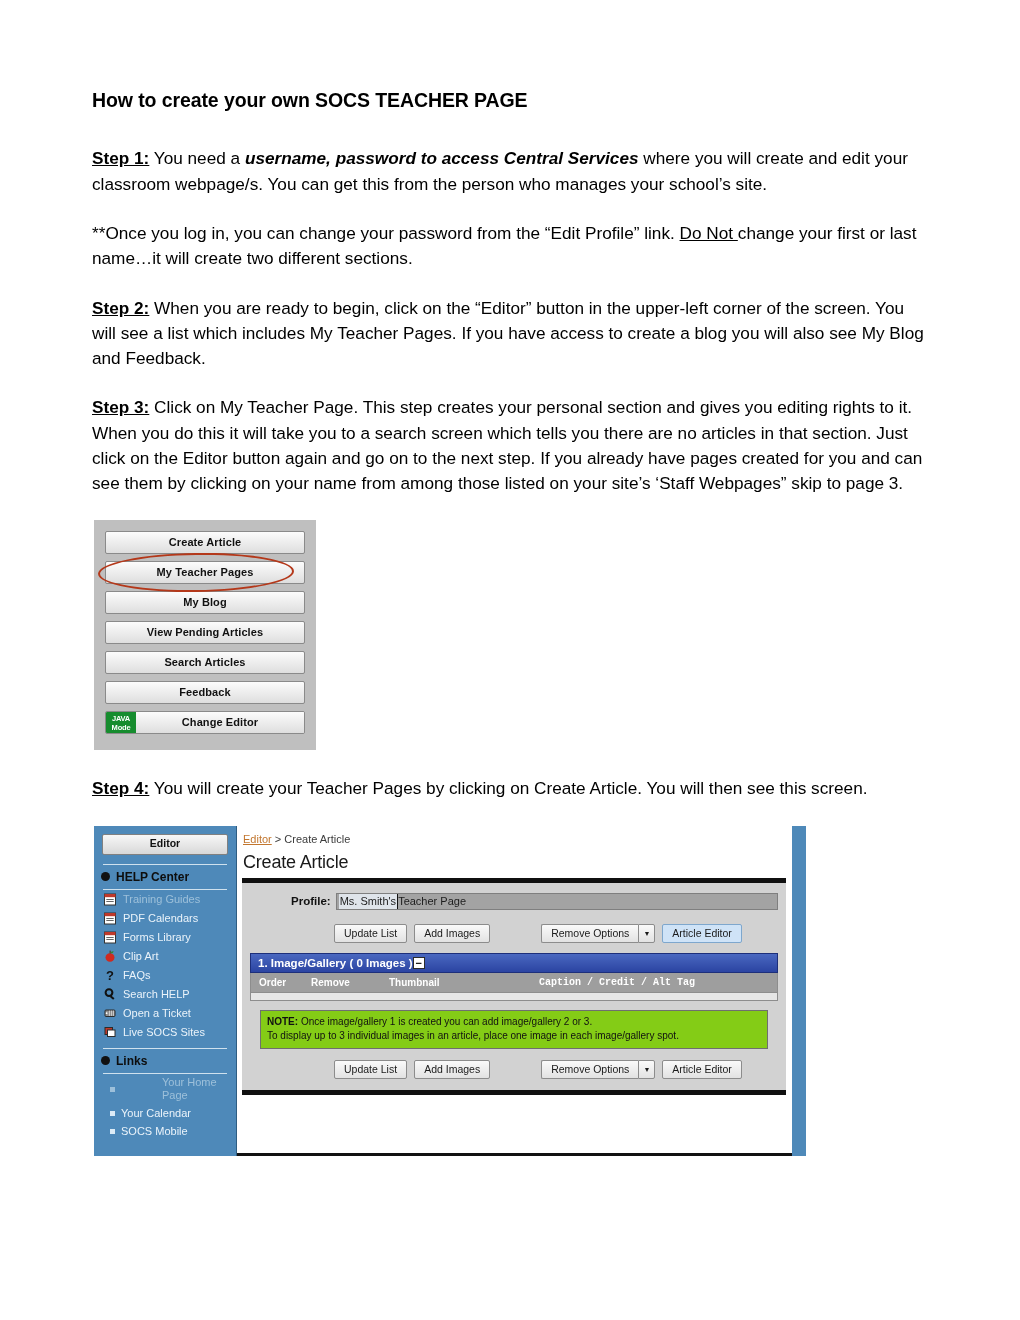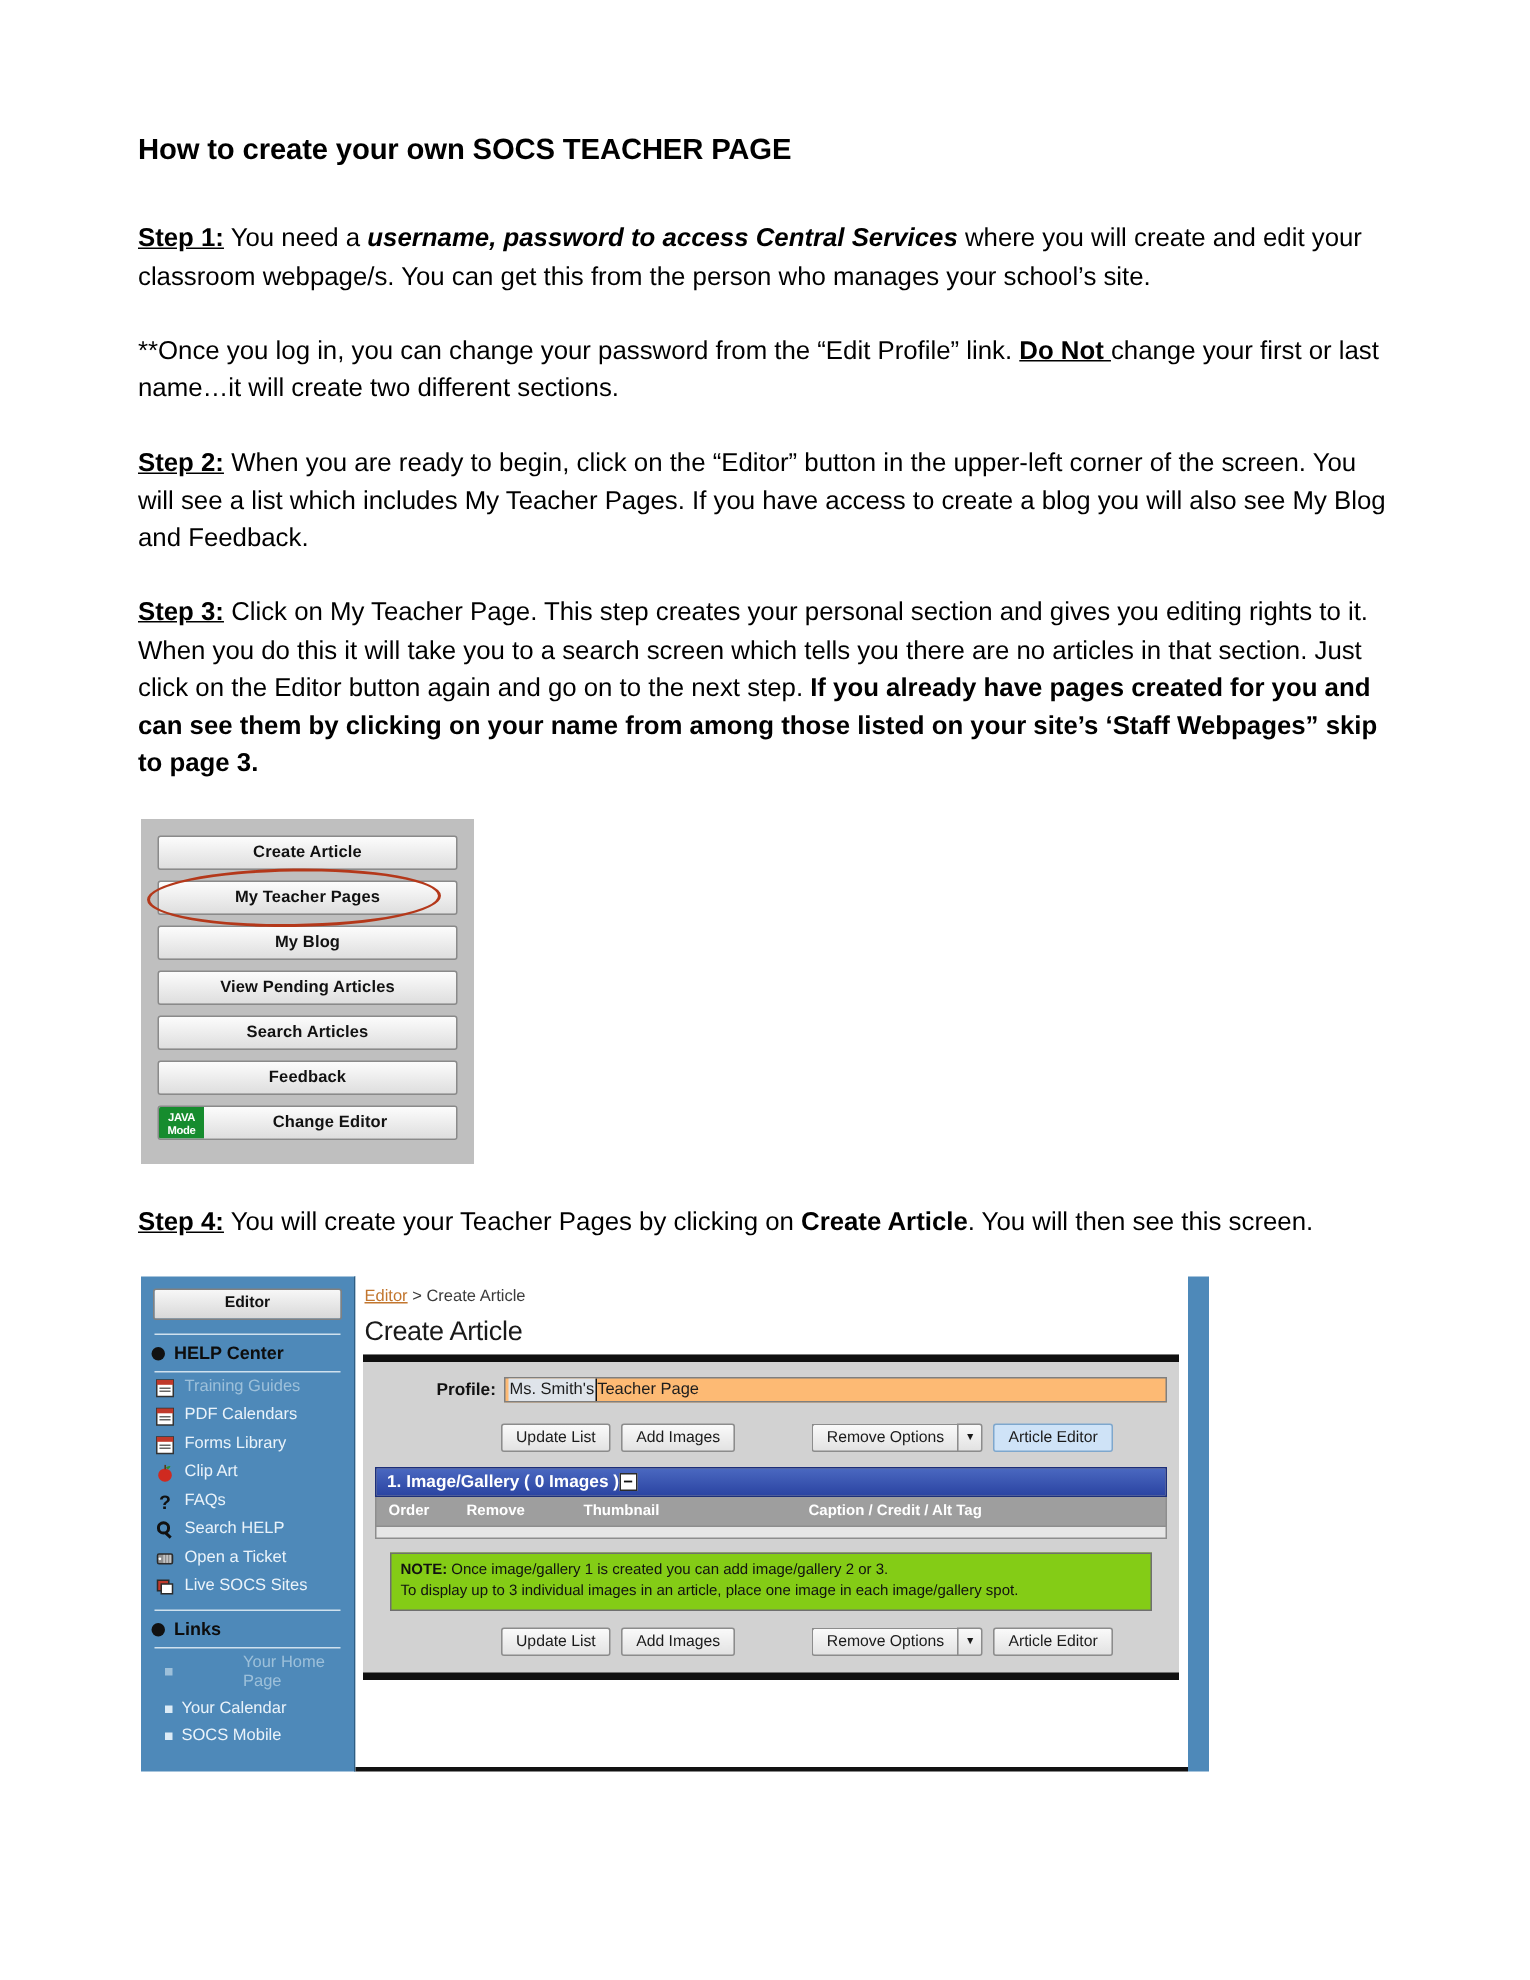--- a/index.html
+++ b/index.html
@@ -36,21 +36,21 @@
     margin: 0 0 34px 0;
     letter-spacing: -0.1px;
     line-height: 1.25;
   }
   p.para {
     font-size: 17.2px;
     line-height: 1.47;
     margin: 0 0 24px 0;
     text-align: left;
   }
-  .b { font-weight: bold; }
+  .b { font-weight: normal; }
   .u { text-decoration: underline; }
   .bi { font-weight: bold; font-style: italic; }
   .step-label {
     font-weight: bold;
     text-decoration: underline;
   }
 
   
   .shot-menu {
     position: relative;
@@ -245,21 +245,21 @@
   .headline-label {
     font-size: 11.5px;
     font-weight: bold;
     color: #111;
     margin-right: 5px;
     padding-left: 41px;
   }
   .headline-input {
     flex: 1 1 auto;
     height: 17px;
-    background: #fdba74;
+    background: #a3a3a3;
     border: 1px solid #7f7f7f;
     font-size: 11px;
     color: #1d1d1d;
     line-height: 15px;
     padding: 0 0 0 2px;
     display: flex;
     align-items: flex-start;
     box-sizing: border-box;
   }
   .sel-text {
@@ -338,21 +338,21 @@
     font-weight: bold;
     color: #ffffff;
     border-left: 1px solid #8d8d8d;
     border-right: 1px solid #8d8d8d;
     border-bottom: 1px solid #8d8d8d;
     box-sizing: border-box;
   }
   .gh-order { width: 52px; padding-left: 8px; }
   .gh-remove { width: 78px; }
   .gh-thumb { width: 150px; }
-  .gh-caption { flex: 1 1 auto; }
+  .gh-caption { flex: 1 1 auto; font-family: Liberation Mono, monospace; }
   .gallery-body {
     height: 8px;
     background: #e6e6e6;
     border-left: 1px solid #8d8d8d;
     border-right: 1px solid #8d8d8d;
     border-bottom: 1px solid #8d8d8d;
     box-sizing: border-box;
   }
   .note-box {
     background: #84cc16;

